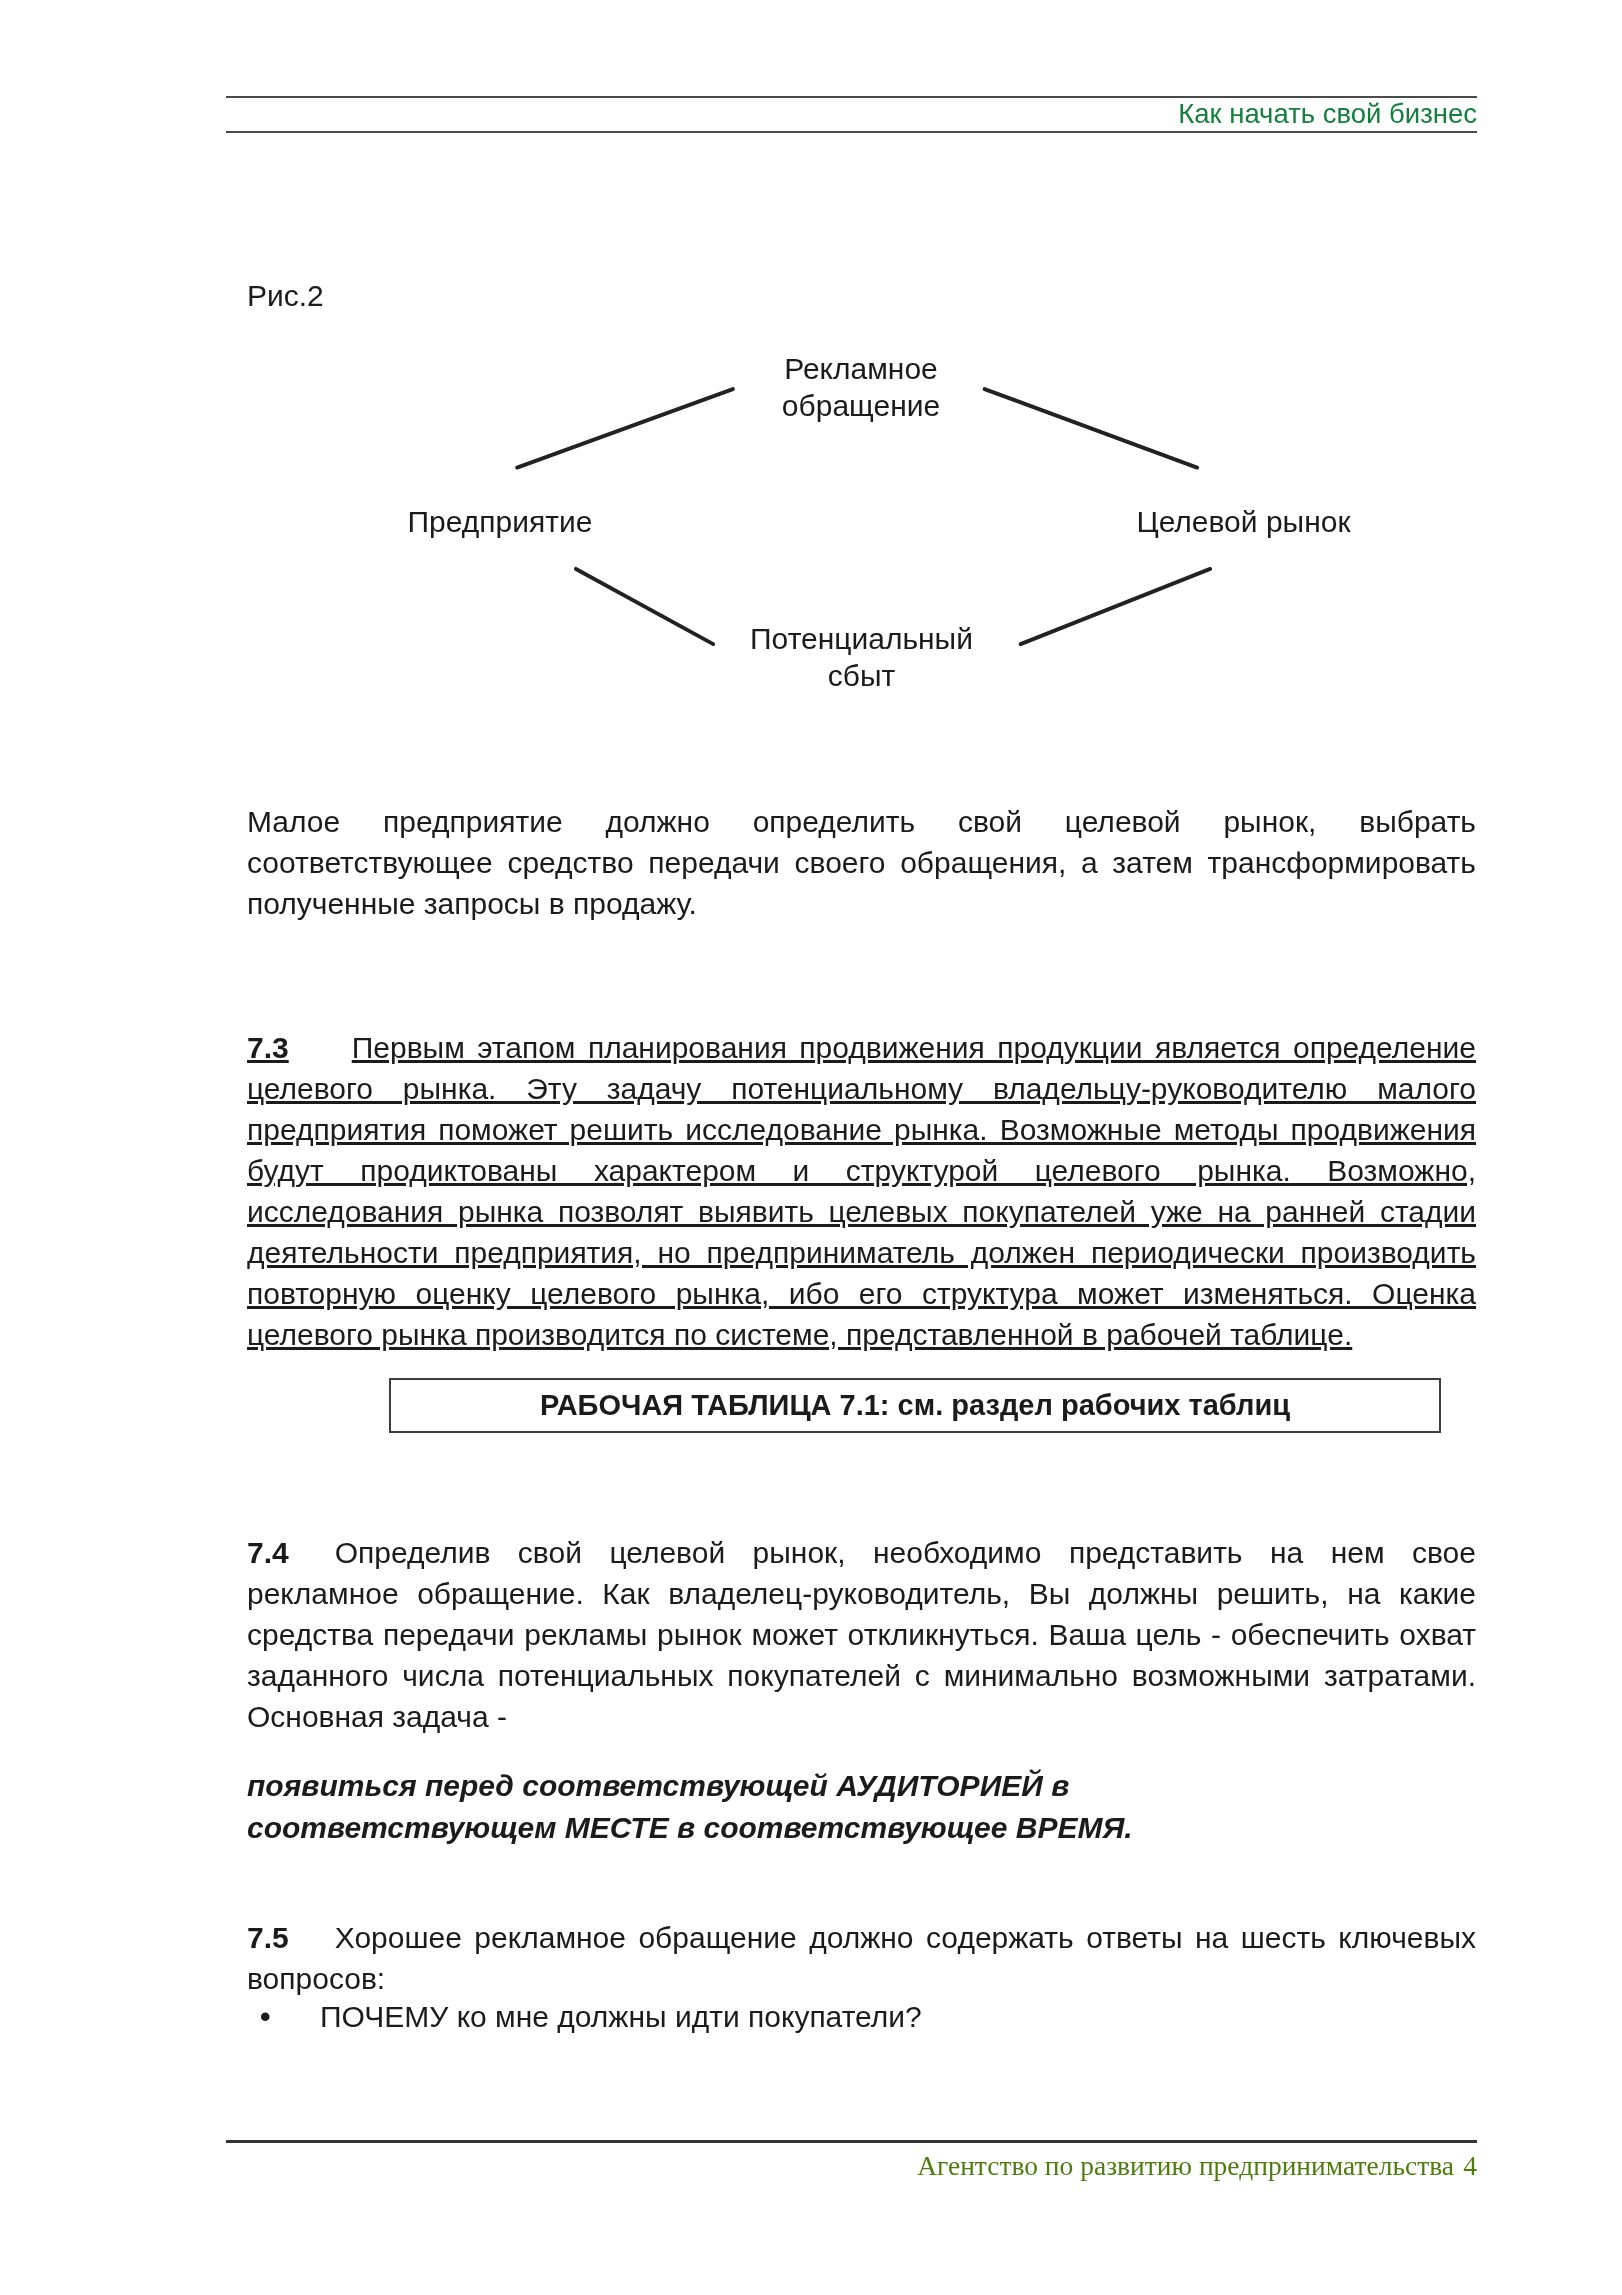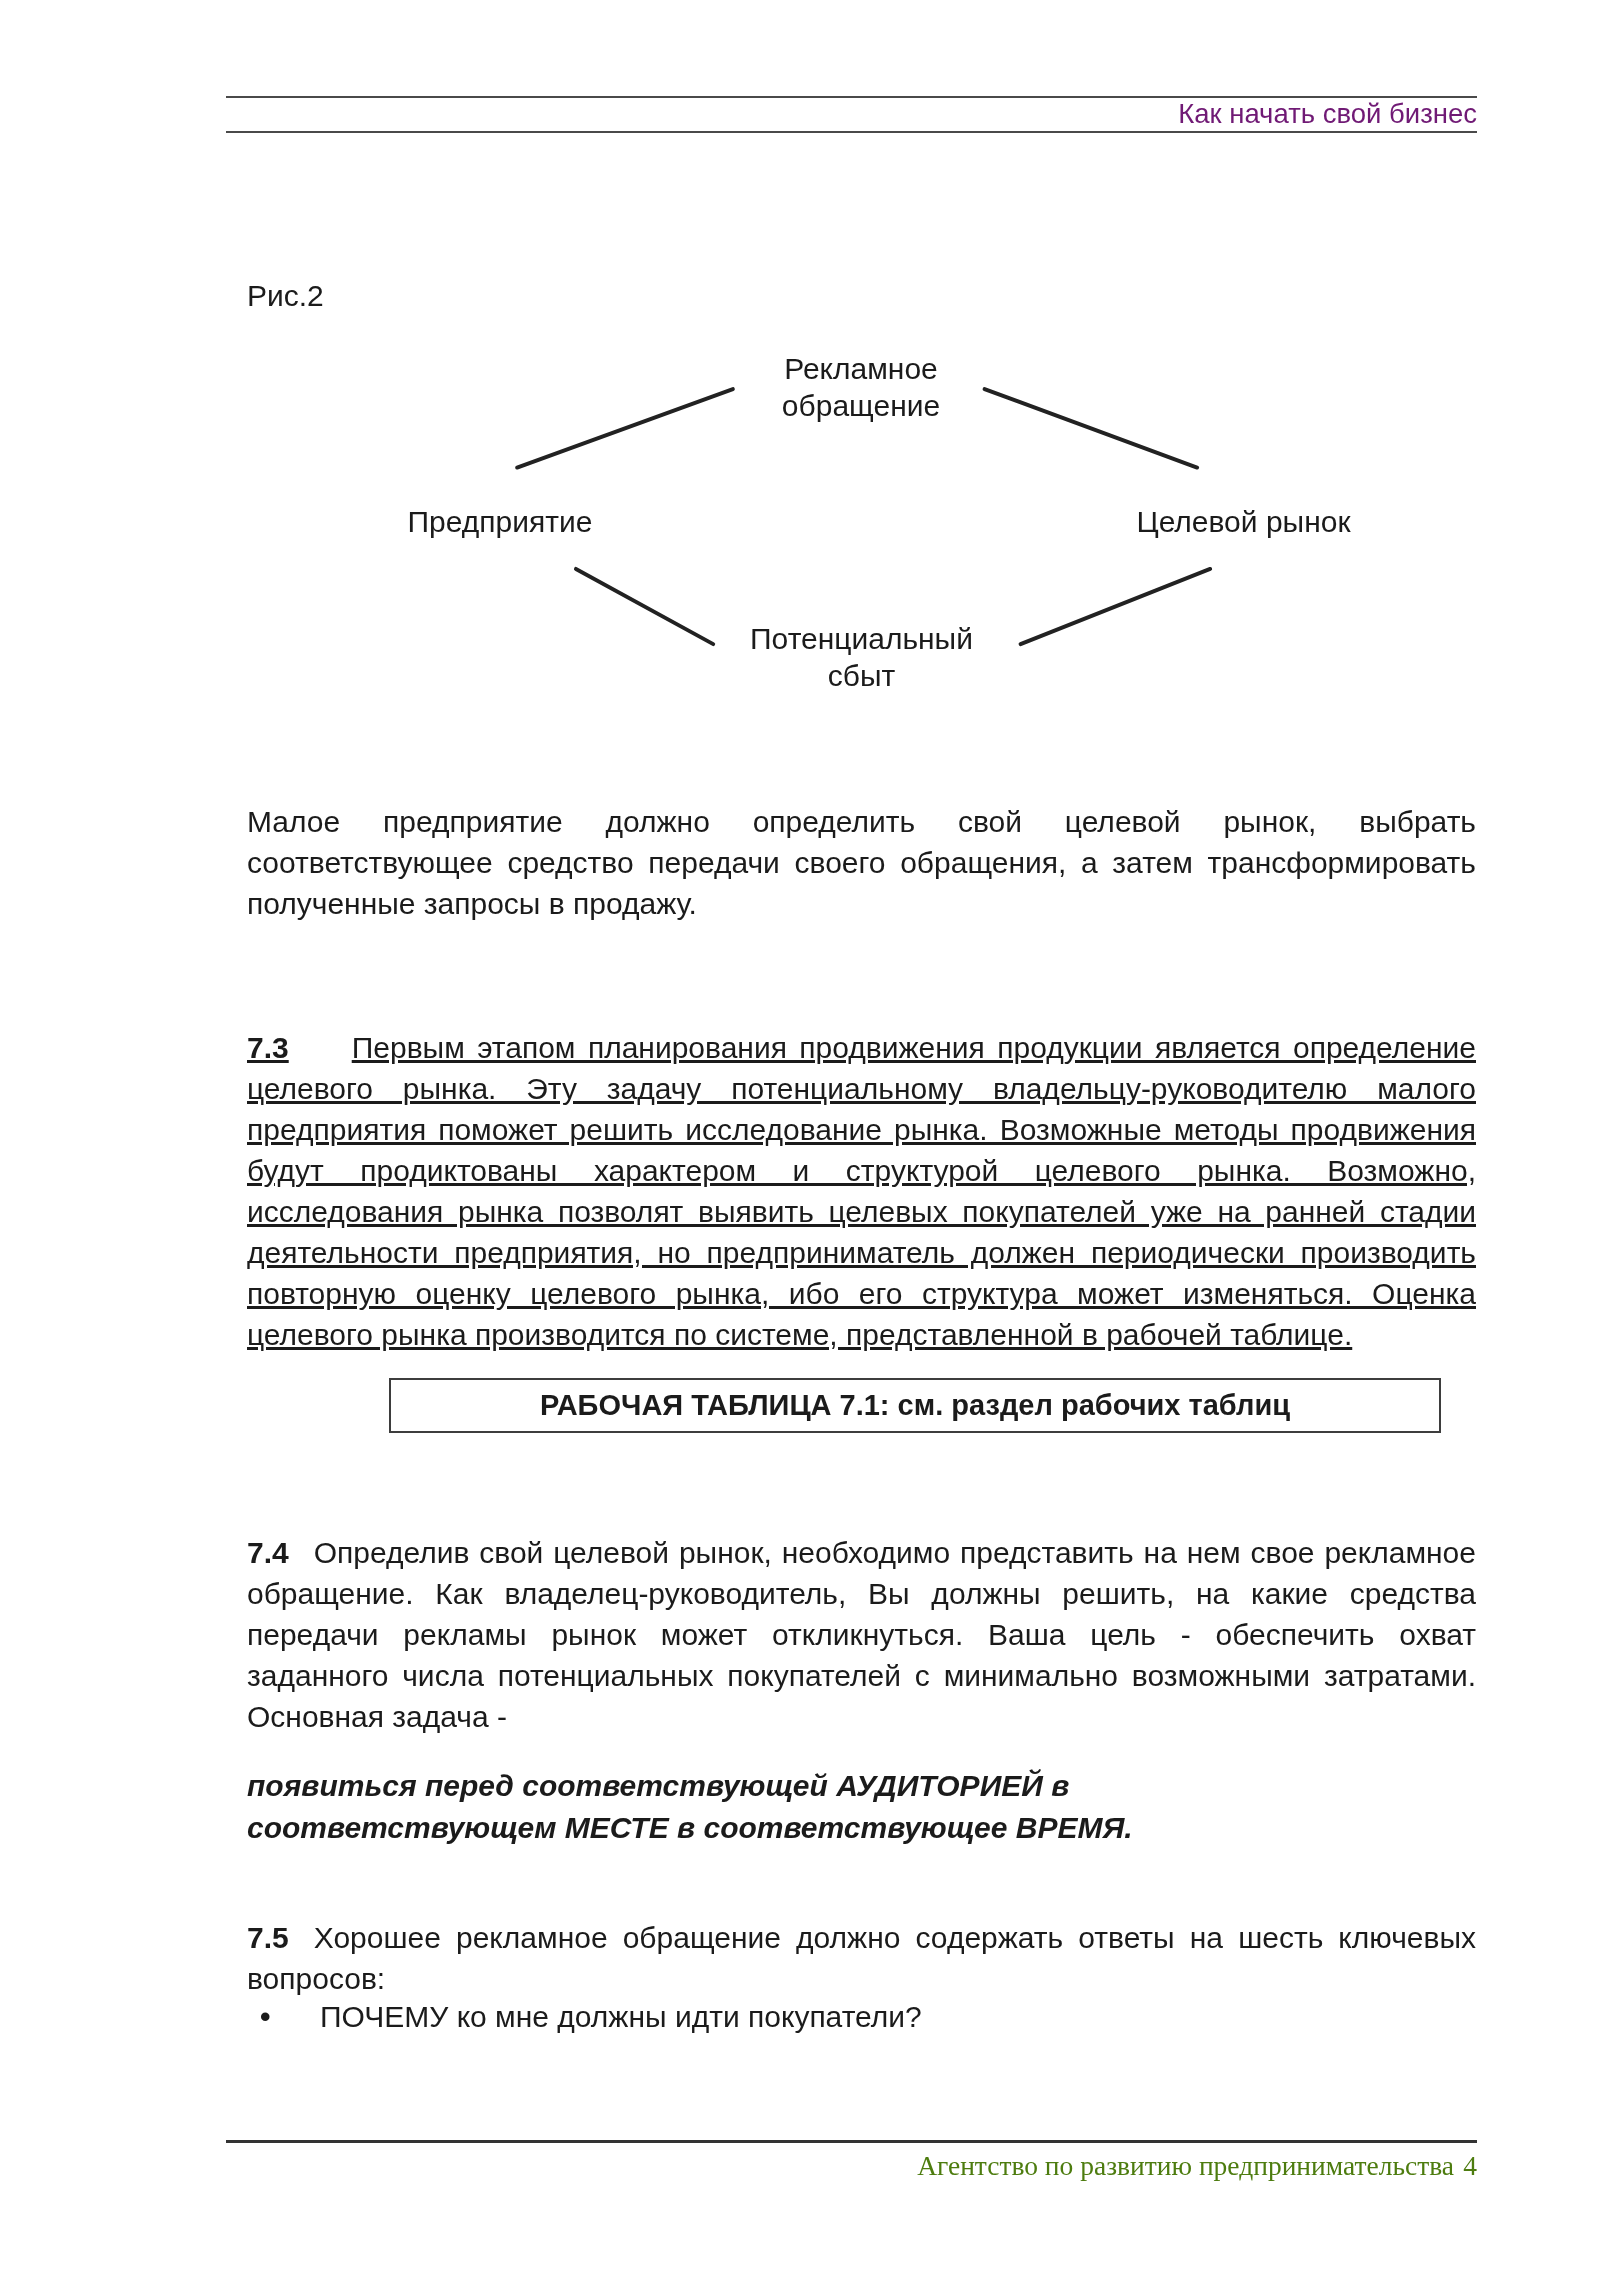--- a/index.html
+++ b/index.html
@@ -21,21 +21,21 @@
     height: 2px;
     background: #4a4a4a;
   }
 
   .header-title {
     position: absolute;
     top: 98px;
     right: 145px;
     font-size: 27.5px;
     line-height: 31px;
-    color: #701a75;
+    color: #15803d;
     white-space: nowrap;
   }
 
   .figure-label {
     position: absolute;
     left: 247px;
     top: 277px;
     font-size: 30px;
     line-height: 37px;
   }
@@ -72,21 +72,21 @@
     line-height: 41px;
     text-align: justify;
   }
   .para-intro { top: 771px; }
   .para-73    { top: 997px; text-decoration: underline; }
   .para-74    { top: 1502px; }
   .para-75    { top: 1887px; }
 
   .secnum { font-weight: bold; }
   .gap-wide   { margin-right: 63px; }
-  .gap-narrow { margin-right: 25px; }
+  .gap-narrow { margin-right: 46px; }
 
   .worksheet-box {
     position: absolute;
     left: 389px;
     top: 1378px;
     width: 1052px;
     height: 55px;
     border: 2px solid #3d3d3d;
     display: flex;
     align-items: center;

